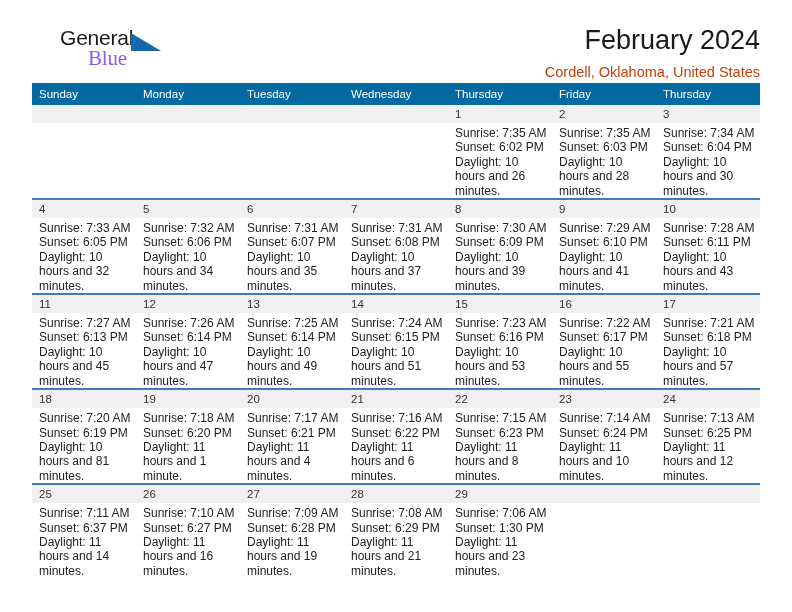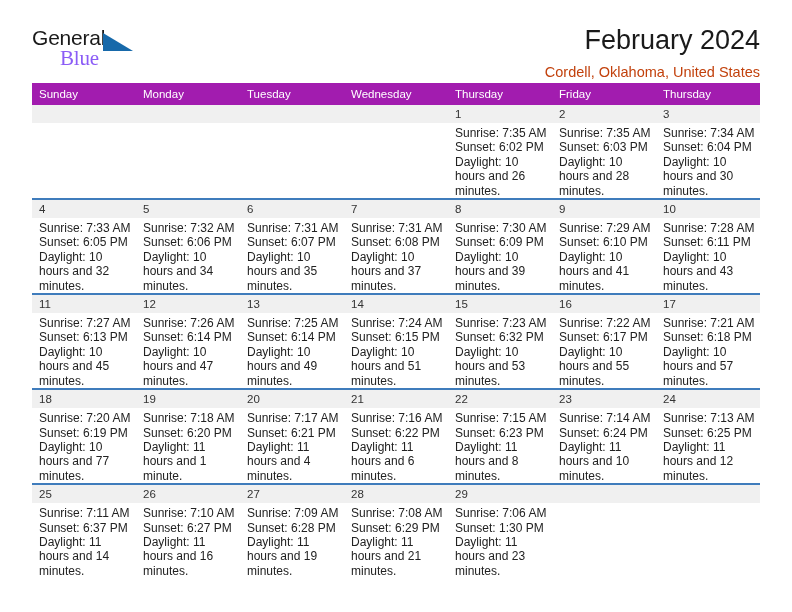--- a/index.html
+++ b/index.html
@@ -24,20 +24,21 @@
   }
 
   
   .masthead {
     display: flex;
     align-items: flex-start;
     justify-content: space-between;
     padding-top: 26px;
     height: 72px;
     box-sizing: border-box;
+    margin-left: 28px;
   }
   .brand {
     position: relative;
     width: 120px;
     height: 52px;
     flex: none;
   }
   .brand-general {
     position: absolute;
     left: 0;
@@ -83,21 +84,21 @@
   }
 
   
   .calendar {
     margin-top: 11px;
     border-collapse: collapse;
     width: 728px;
     table-layout: fixed;
   }
   .calendar th {
-    background: #a21caf;
+    background: #0369a1;
     color: #ffffff;
     font-size: 11.5px;
     font-weight: normal;
     text-align: left;
     padding: 5px 0 5px 7px;
     height: 20px;
     box-sizing: border-box;
   }
   .calendar td {
     vertical-align: top;
@@ -311,21 +312,21 @@
             <div class="cell-body">
               <div>Sunrise: 7:24 AM</div>
               <div>Sunset: 6:15 PM</div>
               <div class="daylight">Daylight: 10 hours and 51 minutes.</div>
             </div>
           </td>
           <td>
             <div class="daynum">15</div>
             <div class="cell-body">
               <div>Sunrise: 7:23 AM</div>
-              <div>Sunset: 6:32 PM</div>
+              <div>Sunset: 6:16 PM</div>
               <div class="daylight">Daylight: 10 hours and 53 minutes.</div>
             </div>
           </td>
           <td>
             <div class="daynum">16</div>
             <div class="cell-body">
               <div>Sunrise: 7:22 AM</div>
               <div>Sunset: 6:17 PM</div>
               <div class="daylight">Daylight: 10 hours and 55 minutes.</div>
             </div>
@@ -338,21 +339,21 @@
               <div class="daylight">Daylight: 10 hours and 57 minutes.</div>
             </div>
           </td>
         </tr>
         <tr>
           <td>
             <div class="daynum">18</div>
             <div class="cell-body">
               <div>Sunrise: 7:20 AM</div>
               <div>Sunset: 6:19 PM</div>
-              <div class="daylight">Daylight: 10 hours and 77 minutes.</div>
+              <div class="daylight">Daylight: 10 hours and 81 minutes.</div>
             </div>
           </td>
           <td>
             <div class="daynum">19</div>
             <div class="cell-body">
               <div>Sunrise: 7:18 AM</div>
               <div>Sunset: 6:20 PM</div>
               <div class="daylight">Daylight: 11 hours and 1 minute.</div>
             </div>
           </td>

